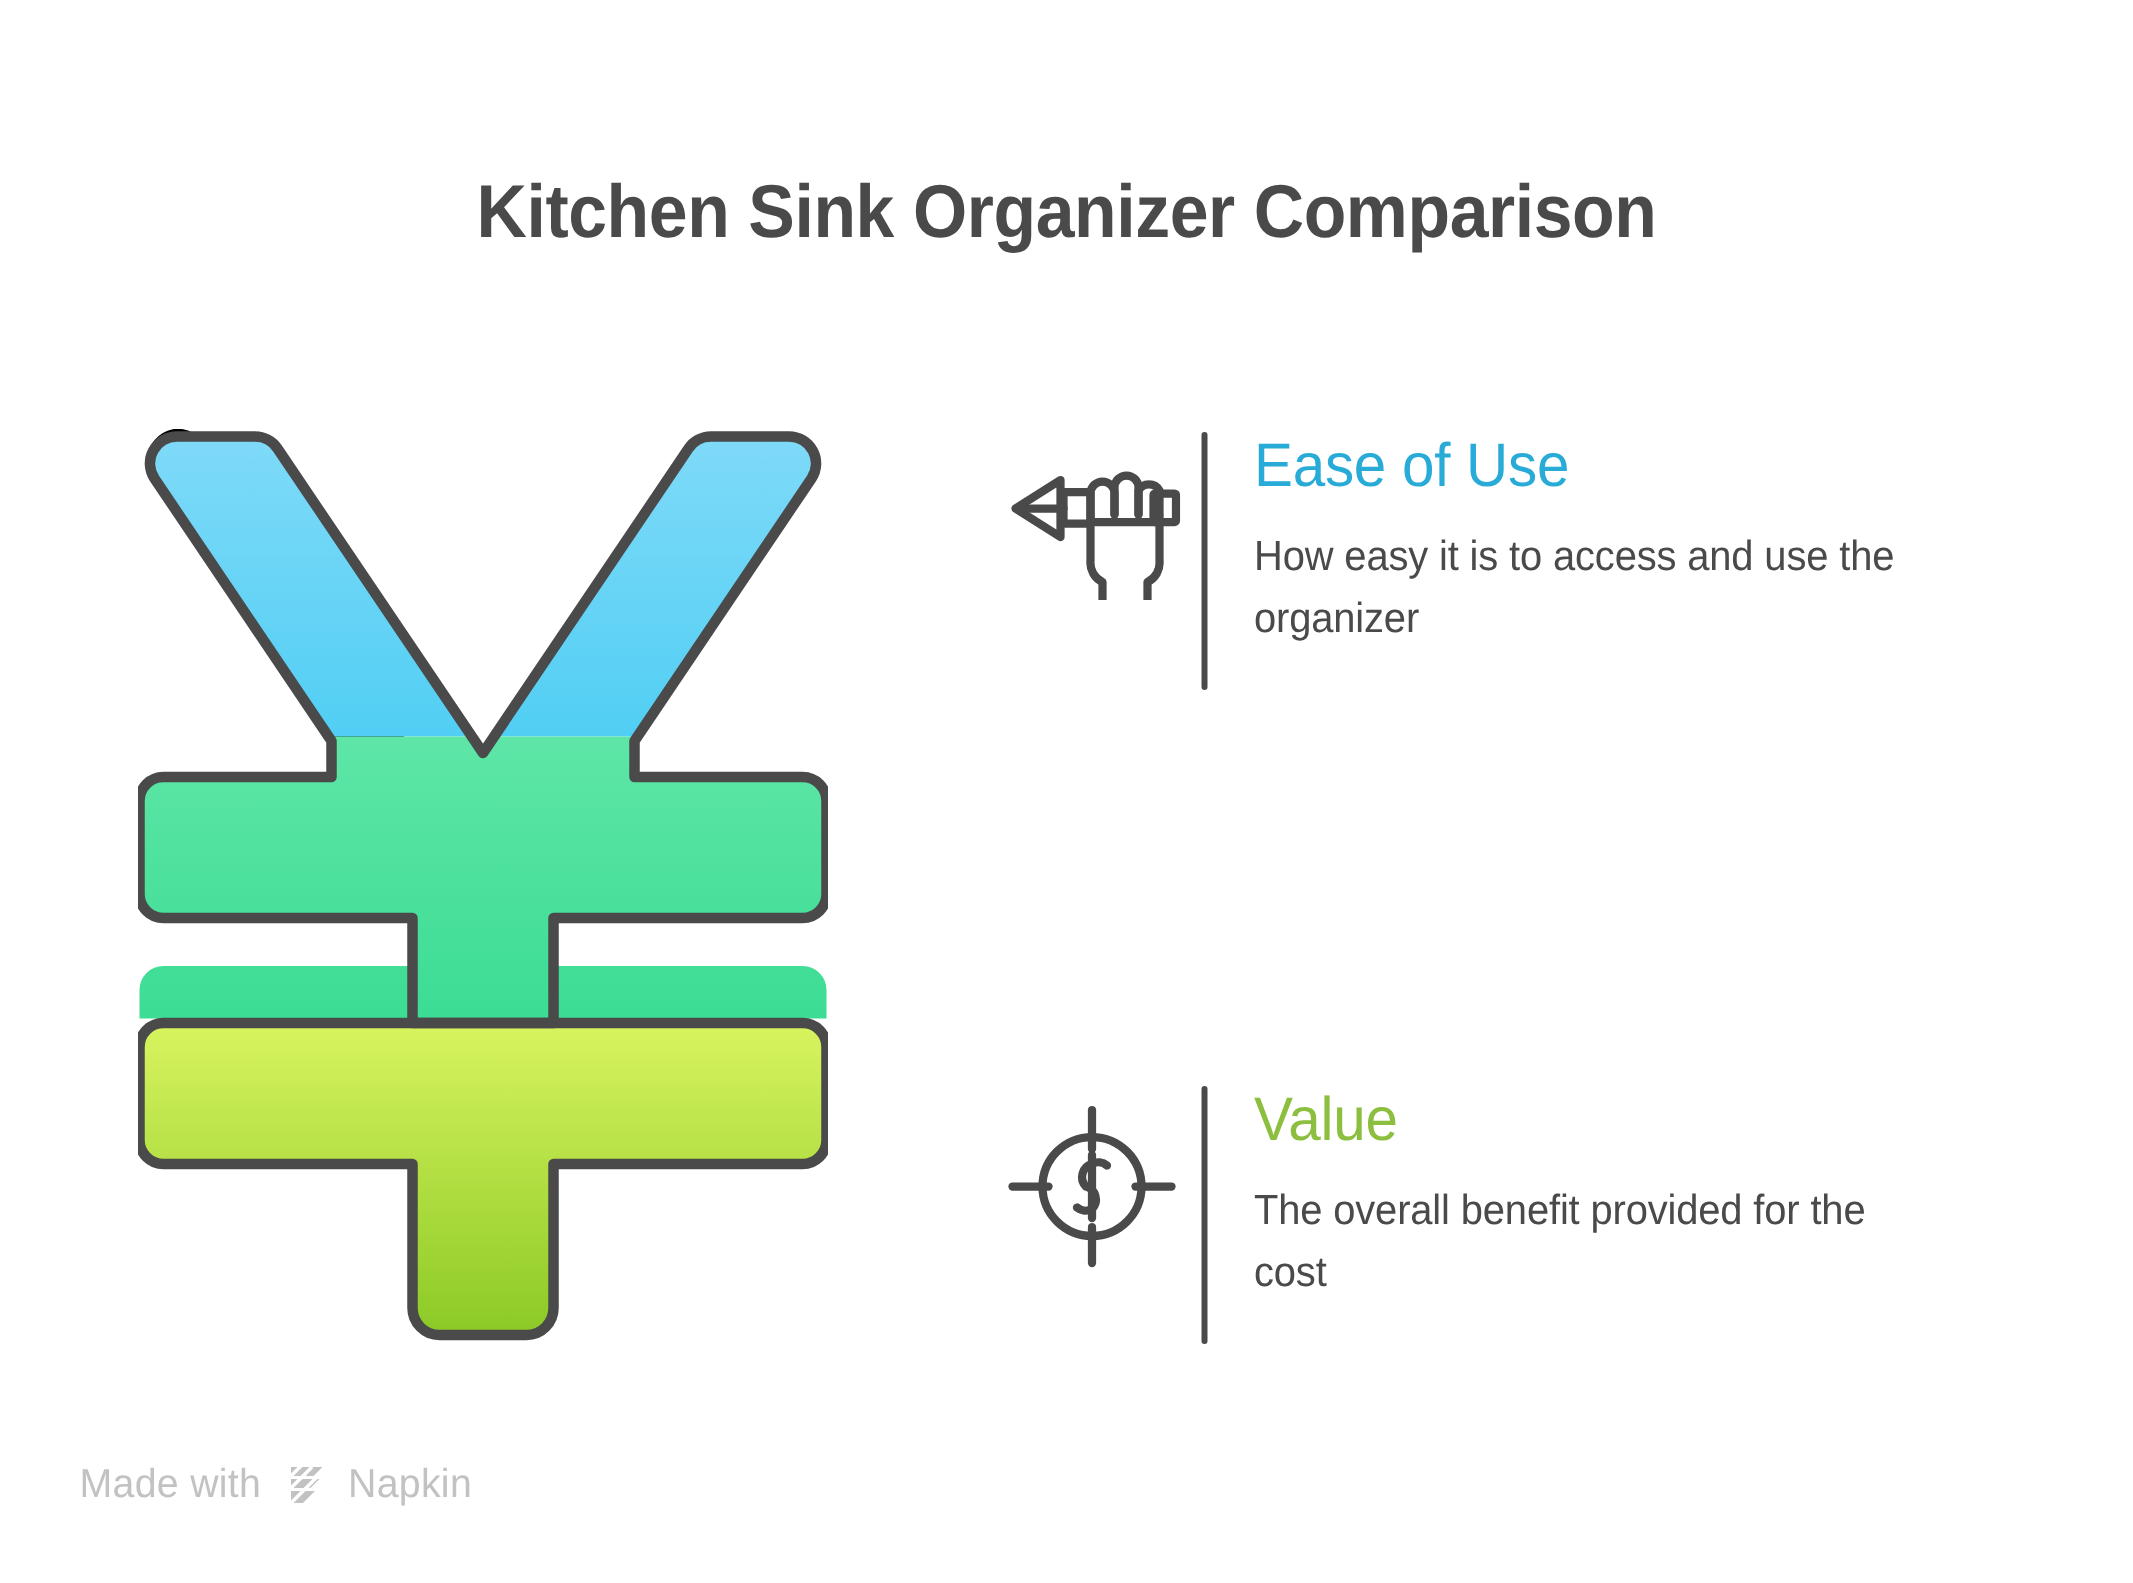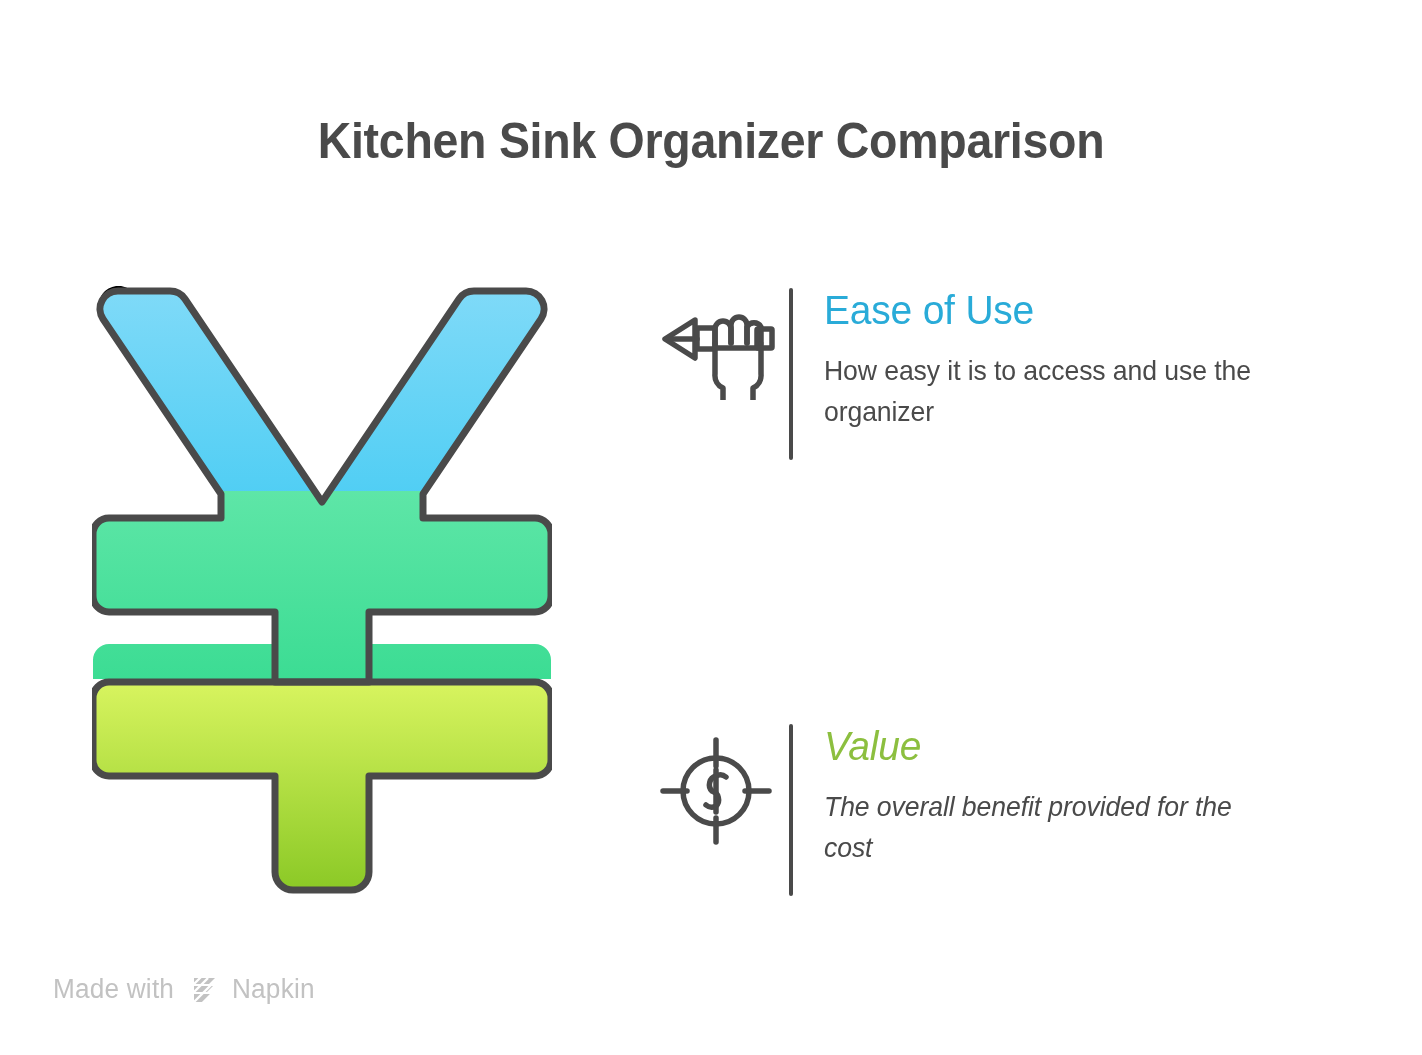--- a/index.html
+++ b/index.html
@@ -43,27 +43,27 @@
   
   #legend {
     position: absolute;
     left: 648px;
     top: 286px;
     width: 700px;
     height: 620px;
   }
   .legend-item {
     position: absolute;
-    left: 0;
+    left: 12px;
     width: 700px;
     height: 180px;
   }
   .legend-item.item-0 { top: 0px; }
   .legend-item.item-1 { top: 218px; }
-  .legend-item.item-2 { top: 436px; font-style: italic; }
+  .legend-item.item-2 { top: 436px; }
 
   .legend-icon {
     position: absolute;
     left: 8px;
     top: 14px;
     width: 120px;
     height: 110px;
     display: flex;
     align-items: flex-start;
     justify-content: center;

